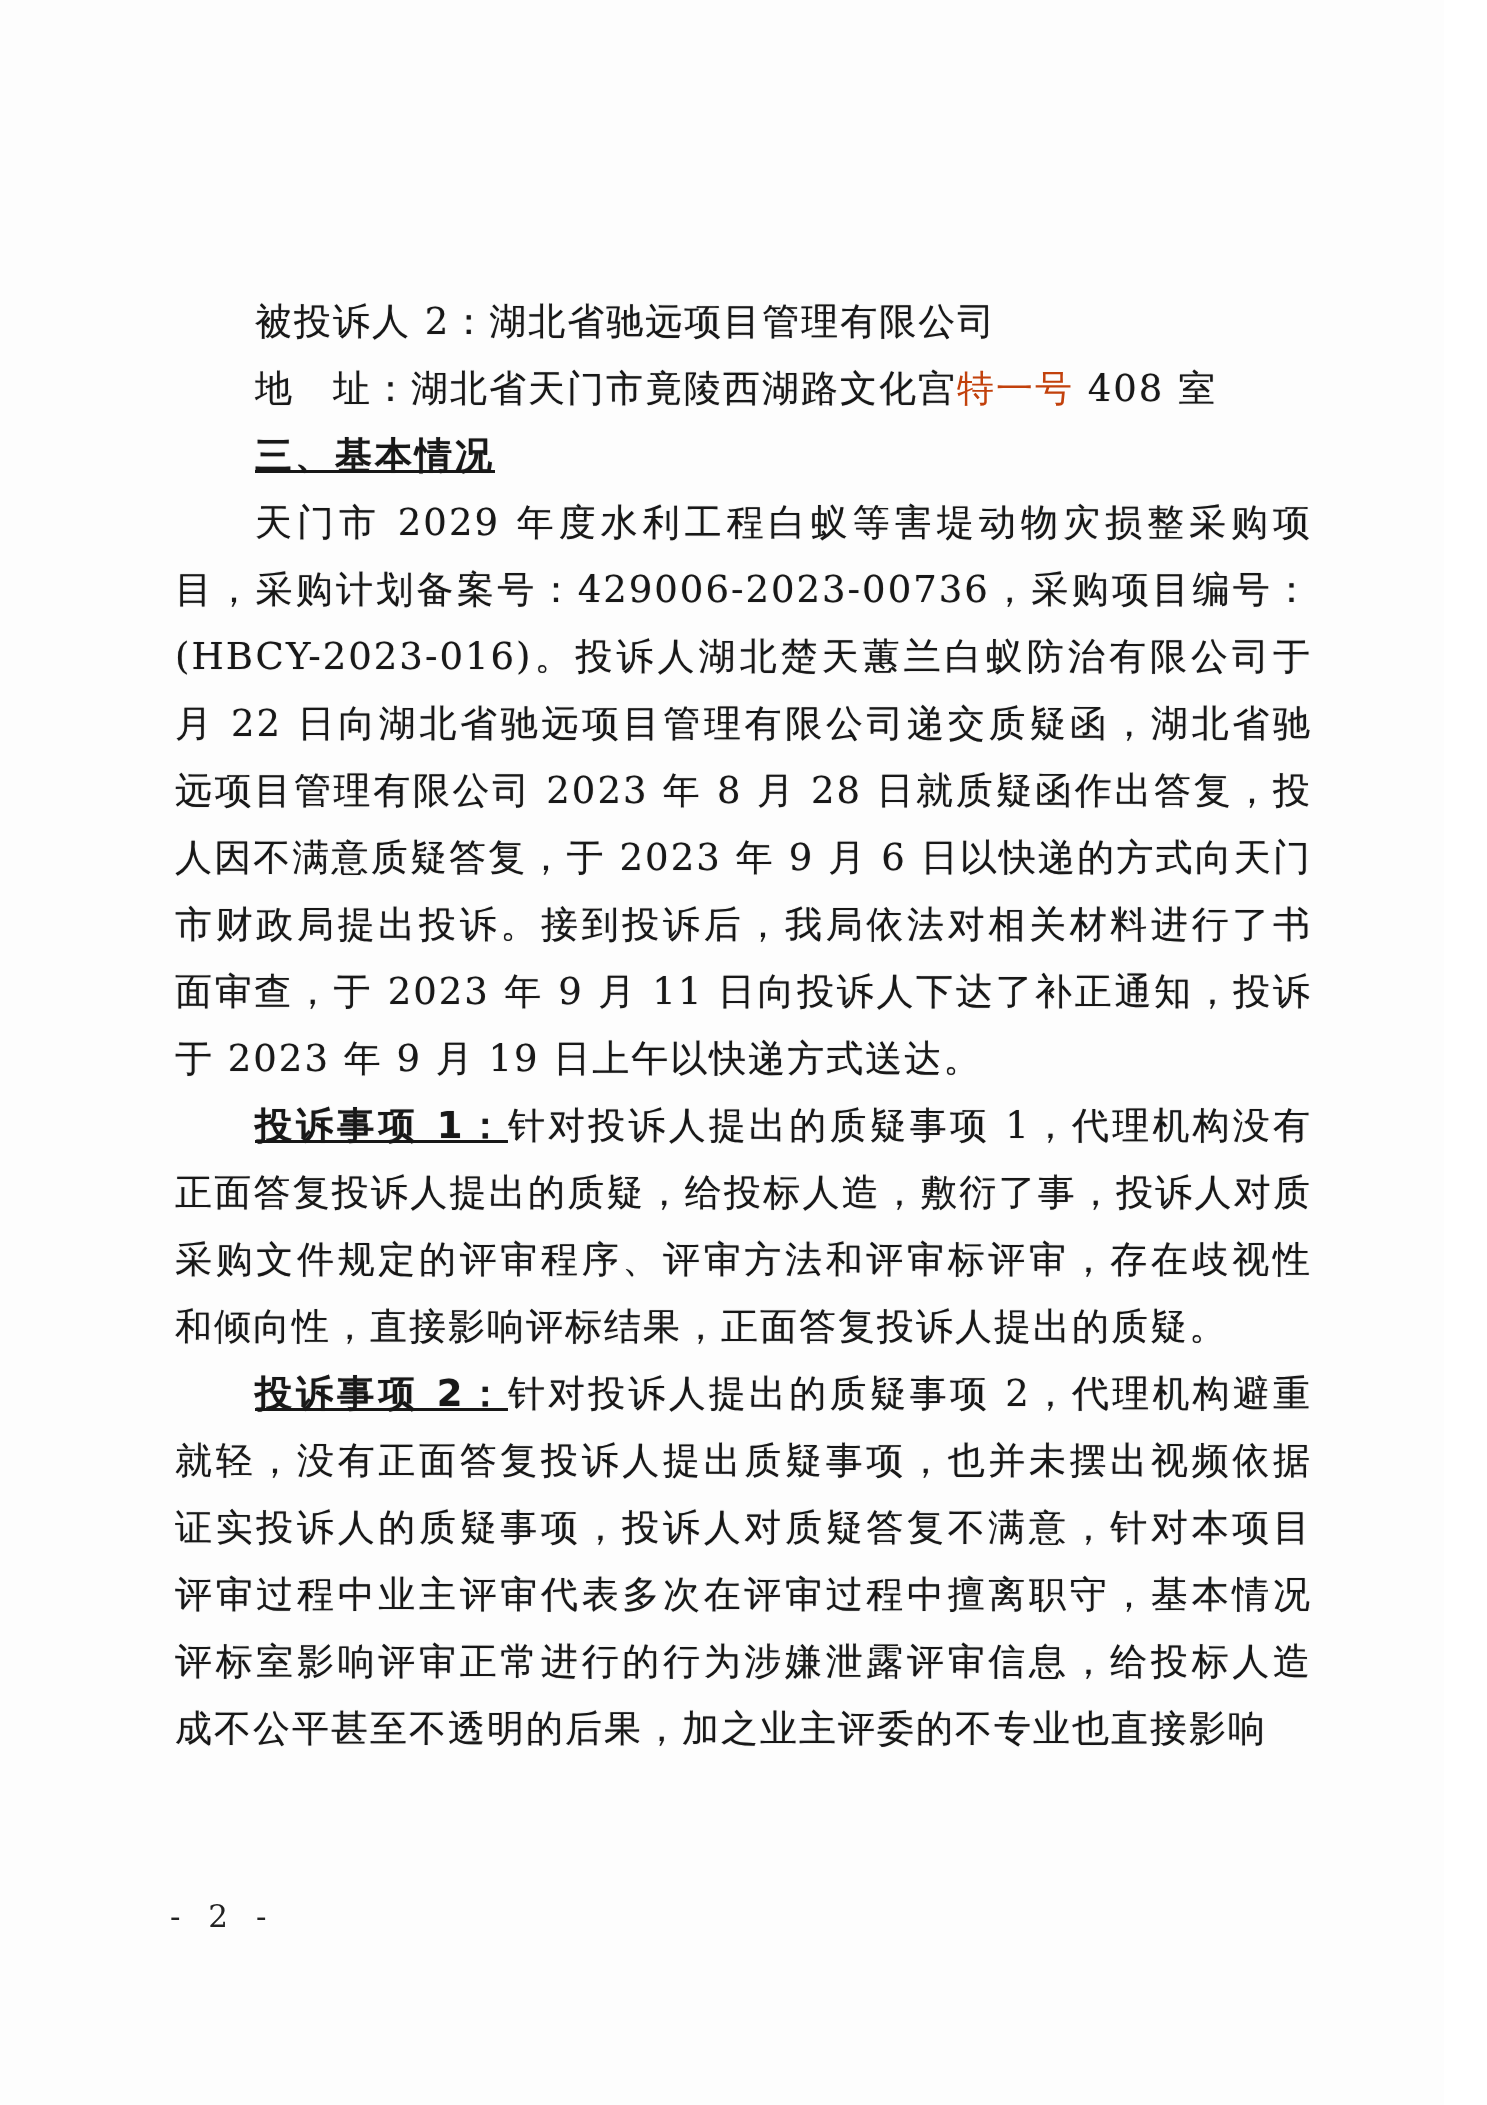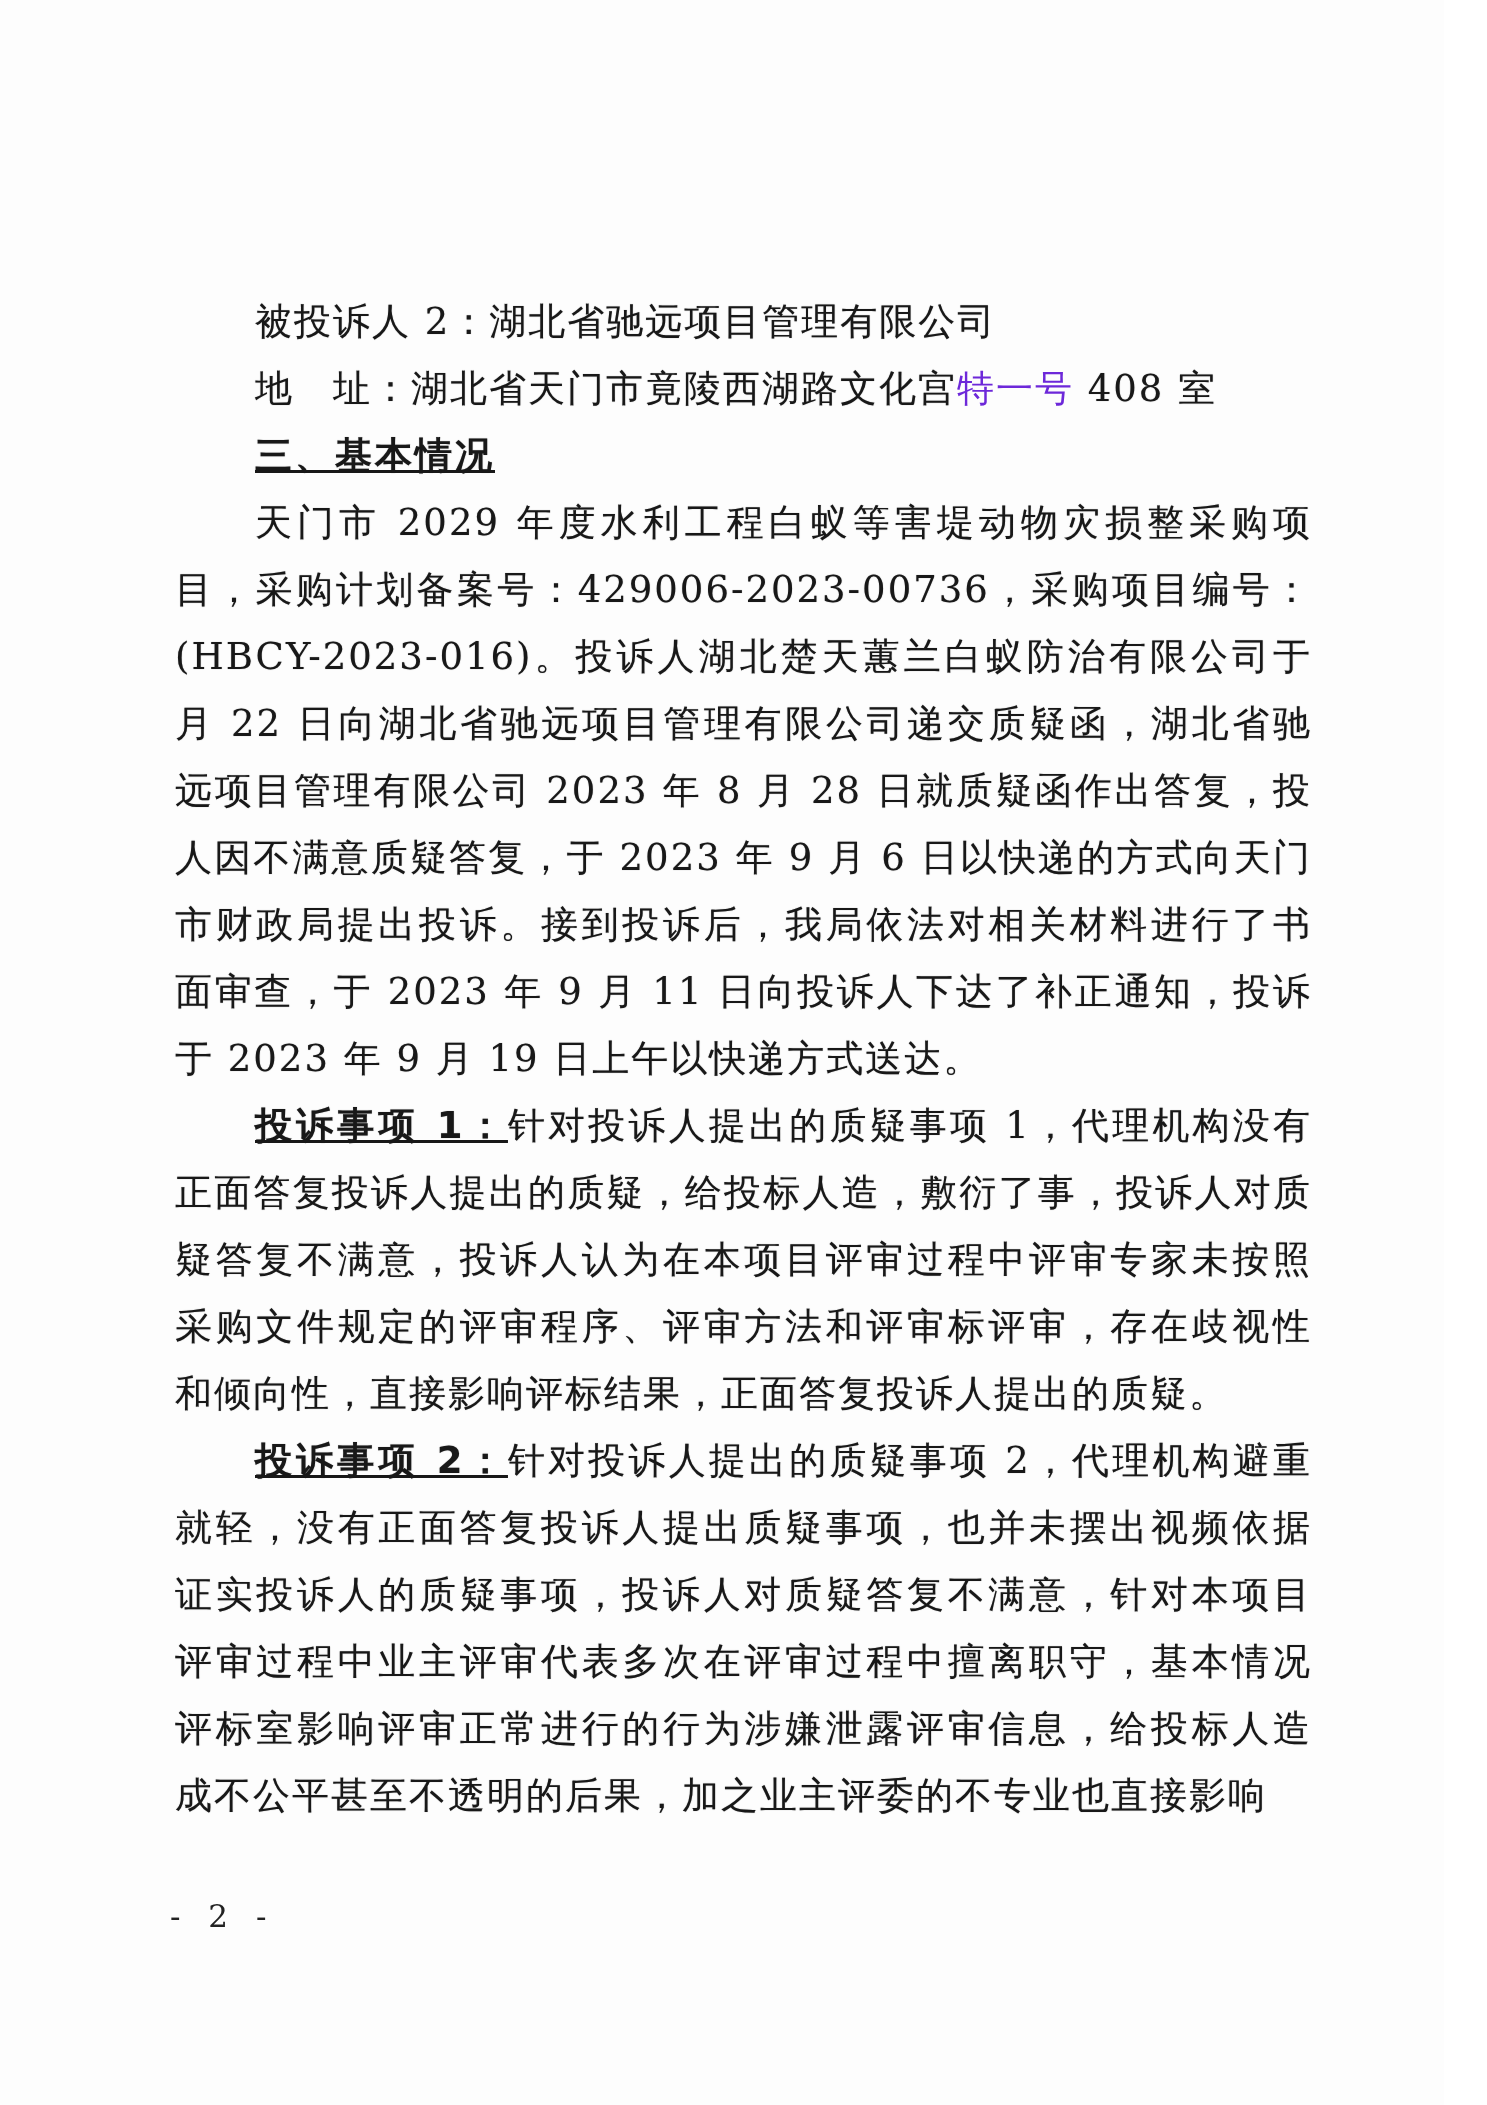--- a/index.html
+++ b/index.html
@@ -41,21 +41,21 @@
 
   .line.indent { padding-left: 80px; }
 
   .seg.bold {
     font-weight: 700;
     font-family: "DejaVu Sans", "Liberation Sans", sans-serif;
     letter-spacing: 3px;
     text-decoration: underline;
   }
 
-  .seg.faint { color: #6d28d9; text-shadow: none; }
+  .seg.faint { color: #c2410c; text-shadow: none; }
 
   .page-number {
     position: absolute;
     left: 170px;
     top: 1898px;
     font-size: 31px;
     letter-spacing: 9px;
     color: #222222;
     font-family: "DejaVu Serif", "Liberation Serif", serif;
   }
@@ -80,21 +80,20 @@
       <div class="line just"><span class="seg">目，采购计划备案号：429006-2023-00736，采购项目编号：</span></div>
       <div class="line just"><span class="seg">(HBCY-2023-016)。投诉人湖北楚天蕙兰白蚁防治有限公司于 8</span></div>
       <div class="line just"><span class="seg">月 22 日向湖北省驰远项目管理有限公司递交质疑函，湖北省驰</span></div>
       <div class="line just"><span class="seg">远项目管理有限公司 2023 年 8 月 28 日就质疑函作出答复，投诉</span></div>
       <div class="line just"><span class="seg">人因不满意质疑答复，于 2023 年 9 月 6 日以快递的方式向天门</span></div>
       <div class="line just"><span class="seg">市财政局提出投诉。接到投诉后，我局依法对相关材料进行了书</span></div>
       <div class="line just"><span class="seg">面审查，于 2023 年 9 月 11 日向投诉人下达了补正通知，投诉人</span></div>
       <div class="line"><span class="seg">于 2023 年 9 月 19 日上午以快递方式送达。</span></div>
       <div class="line indent just"><span class="seg bold">投诉事项 1：</span><span class="seg">针对投诉人提出的质疑事项 1，代理机构没有</span></div>
       <div class="line just"><span class="seg">正面答复投诉人提出的质疑，给投标人造，敷衍了事，投诉人对质</span></div>
-      <div class="line just"><span class="seg">疑答复不满意，投诉人认为在本项目评审过程中评审专家未按照</span></div>
       <div class="line just"><span class="seg">采购文件规定的评审程序、评审方法和评审标评审，存在歧视性</span></div>
       <div class="line"><span class="seg">和倾向性，直接影响评标结果，正面答复投诉人提出的质疑。</span></div>
       <div class="line indent just"><span class="seg bold">投诉事项 2：</span><span class="seg">针对投诉人提出的质疑事项 2，代理机构避重</span></div>
       <div class="line just"><span class="seg">就轻，没有正面答复投诉人提出质疑事项，也并未摆出视频依据</span></div>
       <div class="line just"><span class="seg">证实投诉人的质疑事项，投诉人对质疑答复不满意，针对本项目</span></div>
       <div class="line just"><span class="seg">评审过程中业主评审代表多次在评审过程中擅离职守，基本情况</span></div>
       <div class="line just"><span class="seg">评标室影响评审正常进行的行为涉嫌泄露评审信息，给投标人造</span></div>
       <div class="line"><span class="seg">成不公平甚至不透明的后果，加之业主评委的不专业也直接影响</span></div>
     </div>
   <div class="page-number">- 2 -</div>

